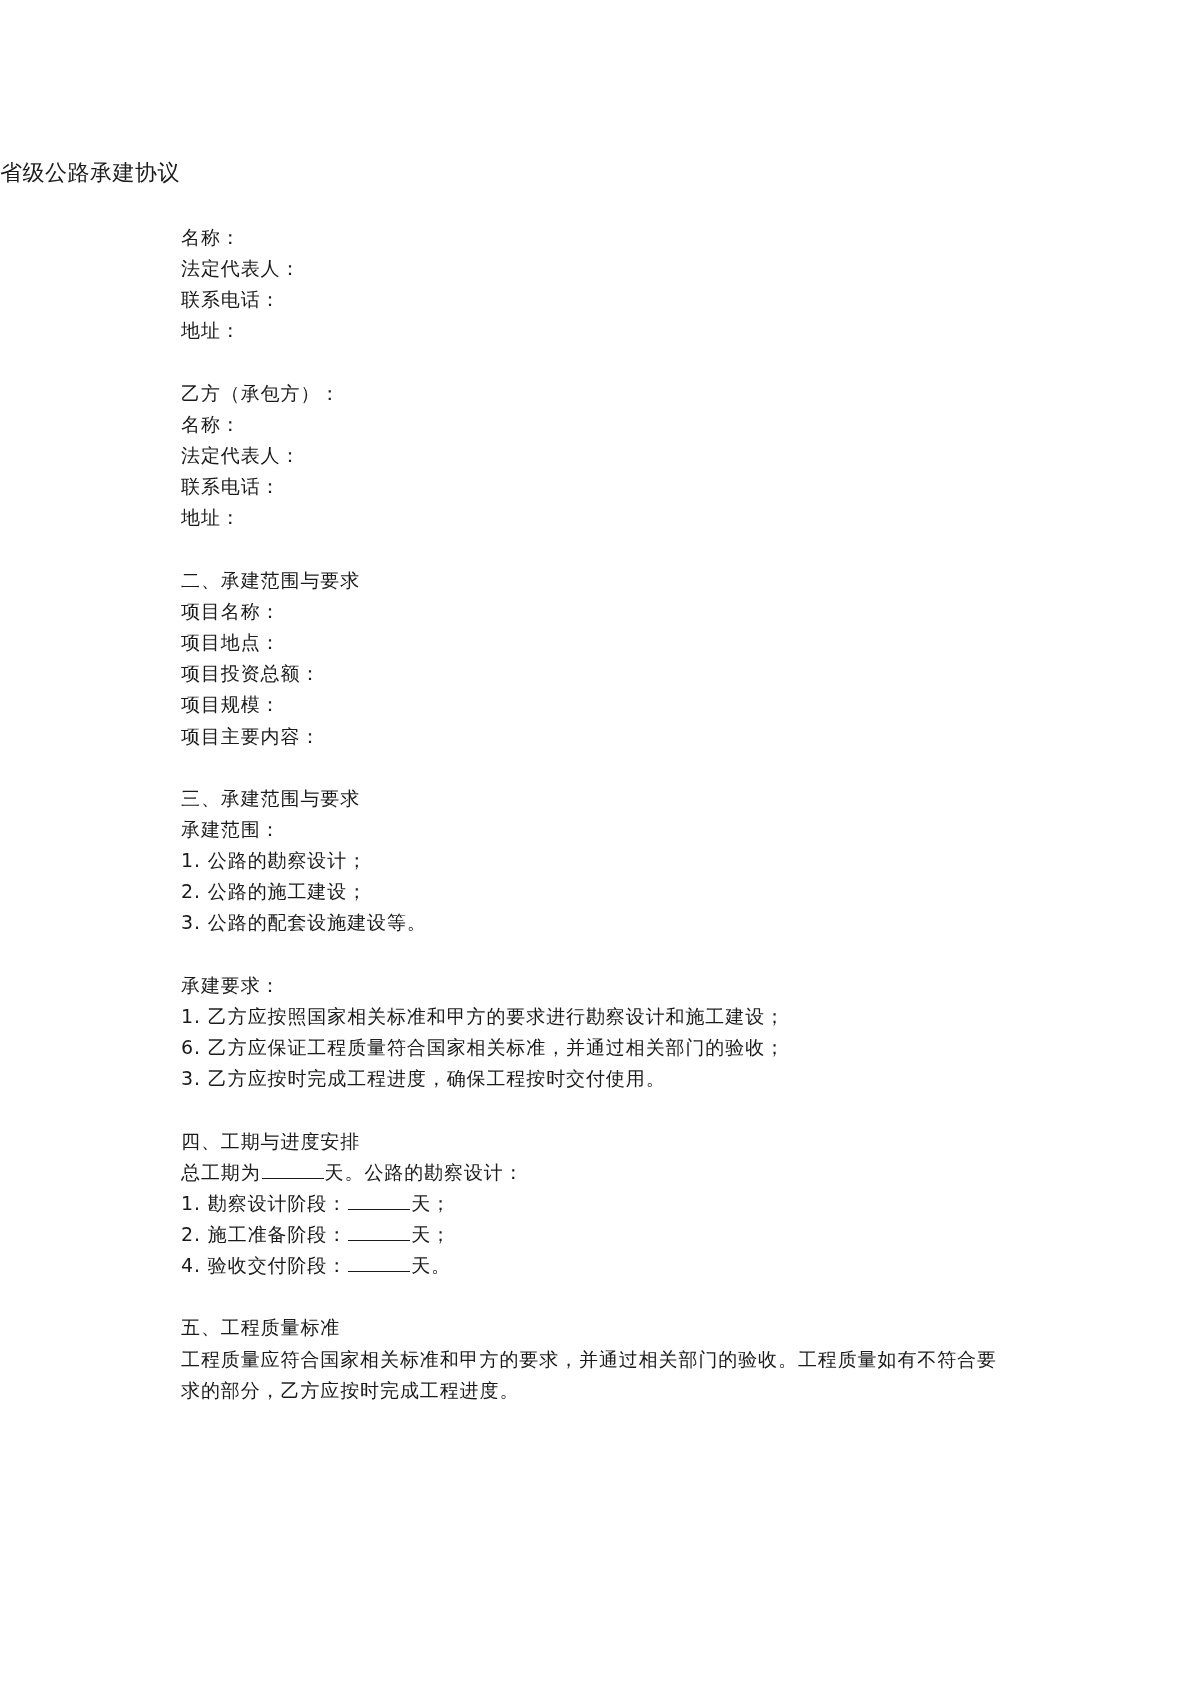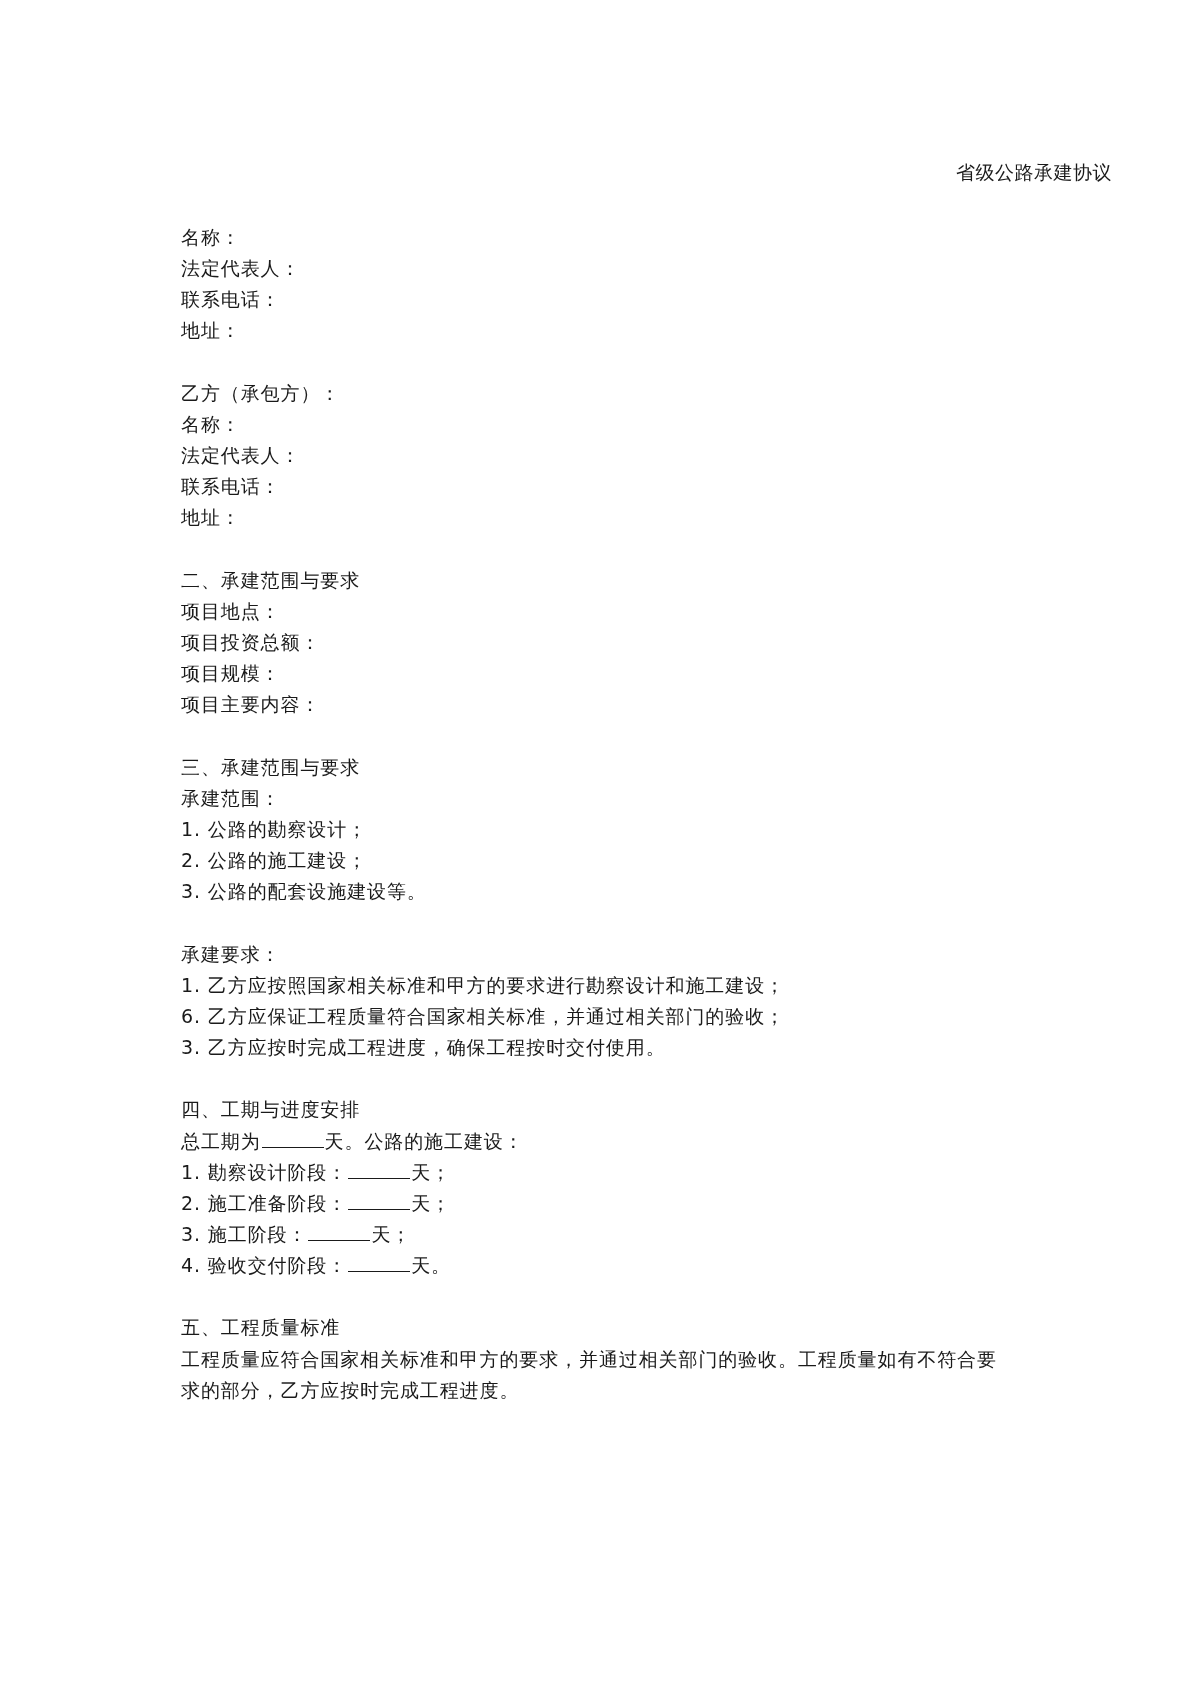--- a/index.html
+++ b/index.html
@@ -21,22 +21,22 @@
     top: 0;
     width: 1190px;
     height: 1683px;
     background: #ffffff;
   }
   .title {
     position: absolute;
     left: 0;
     width: 1112px;
     top: 157px;
-    text-align: right;
-    font-size: 19px;
+    text-align: left;
+    font-size: 22px;
     line-height: 31px;
     letter-spacing: 0.5px;
   }
   .body {
     position: absolute;
     left: 181px;
     top: 222px;
     width: 840px;
     font-size: 19px;
     line-height: 31.16px;
@@ -80,50 +80,48 @@
     <span class="line">地址：</span>
     <span class="blank-line"></span>
     <span class="line">乙方（承包方）：</span>
     <span class="line">名称：</span>
     <span class="line">法定代表人：</span>
     <span class="line">联系电话：</span>
     <span class="line">地址：</span>
     <span class="blank-line"></span>
 
     <span class="line">二、承建范围与要求</span>
+    <span class="line">项目名称：</span>
     <span class="line">项目地点：</span>
     <span class="line">项目投资总额：</span>
     <span class="line">项目规模：</span>
     <span class="line">项目主要内容：</span>
     <span class="blank-line"></span>
 
     <span class="line">三、承建范围与要求</span>
     <span class="line">承建范围：</span>
     <span class="line">1. 公路的勘察设计；</span>
     <span class="line">2. 公路的施工建设；</span>
     <span class="line">3. 公路的配套设施建设等。</span>
     <span class="blank-line"></span>
     <span class="line">承建要求：</span>
     <span class="line">1. 乙方应按照国家相关标准和甲方的要求进行勘察设计和施工建设；</span>
     <span class="line">6. 乙方应保证工程质量符合国家相关标准，并通过相关部门的验收；</span>
     <span class="line">3. 乙方应按时完成工程进度，确保工程按时交付使用。</span>
     <span class="blank-line"></span>
 
     <span class="line">四、工期与进度安排</span>
     <span class="line">
-      <span>总工期为</span><span class="uline"></span><span>天。公路的施工建设：</span>
+      <span>总工期为</span><span class="uline"></span><span>天。公路的勘察设计：</span>
     </span>
     <span class="line">
       <span>1. 勘察设计阶段：</span><span class="uline"></span><span>天；</span>
     </span>
     <span class="line">
       <span>2. 施工准备阶段：</span><span class="uline"></span><span>天；</span>
-    </span>
-    <span class="line">
-      <span>3. 施工阶段：</span><span class="uline"></span><span>天；</span>
     </span>
     <span class="line">
       <span>4. 验收交付阶段：</span><span class="uline"></span><span>天。</span>
     </span>
     <span class="blank-line"></span>
 
     <span class="line">五、工程质量标准</span>
     <span class="para">工程质量应符合国家相关标准和甲方的要求，并通过相关部门的验收。工程质量如有不符合要求的部分，乙方应按时完成工程进度。</span>
 
   </div>

